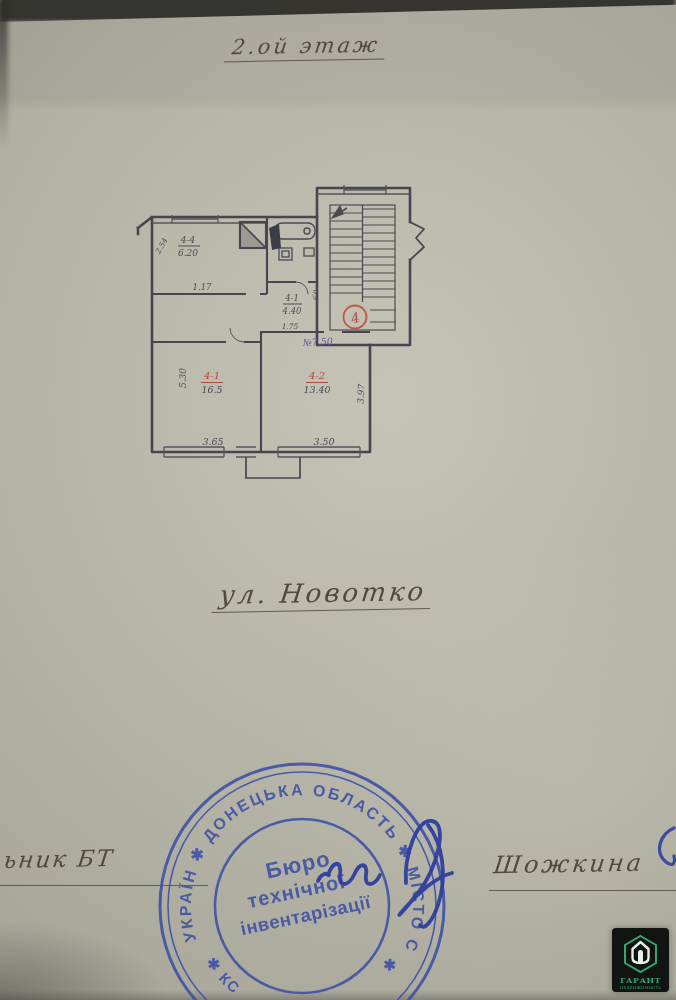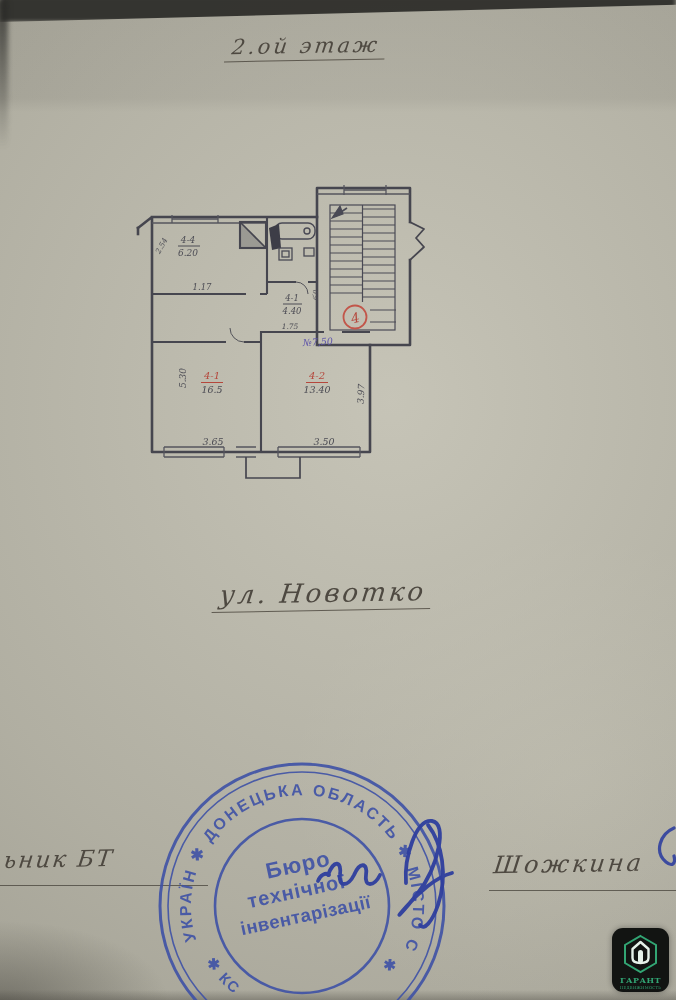--- a/index.html
+++ b/index.html
@@ -20,21 +20,21 @@
   .edge-bottom{position:absolute;left:0;bottom:0;width:100%;height:10px;
     background:linear-gradient(0deg, rgba(64,62,56,0.35), rgba(0,0,0,0));}
   .hand{position:absolute;font-style:italic;color:#4e4941;white-space:nowrap;
     transform:skewX(-8deg) rotate(-1deg);}
   .hand-u{border-bottom:1.8px solid rgba(72,67,59,0.8);padding:0 6px 2px 6px;}
   .uline{position:absolute;border-top:1.7px solid rgba(70,65,57,0.75);height:0;}
   svg text{font-family:"DejaVu Serif", serif;}
   .stamp-svg{position:absolute;filter:blur(0.35px);}
   .stamp-svg text{font-family:"Liberation Sans", sans-serif;font-weight:bold;}
   .wm{position:absolute;left:612px;top:928px;width:57px;height:64px;background:#0c0e0d;
-    border-radius:11px;box-shadow:0 0 6px rgba(0,0,0,0.35);opacity:0.96;}
+    border-radius:4px;box-shadow:0 0 6px rgba(0,0,0,0.35);opacity:0.96;}
 </style>
 </head>
 <body>
 
 <div id="photo">
 
   <div class="edge-top"></div>
   <div class="edge-left"></div>
   <div class="corner-bl"></div>
   <div class="edge-bottom"></div>

